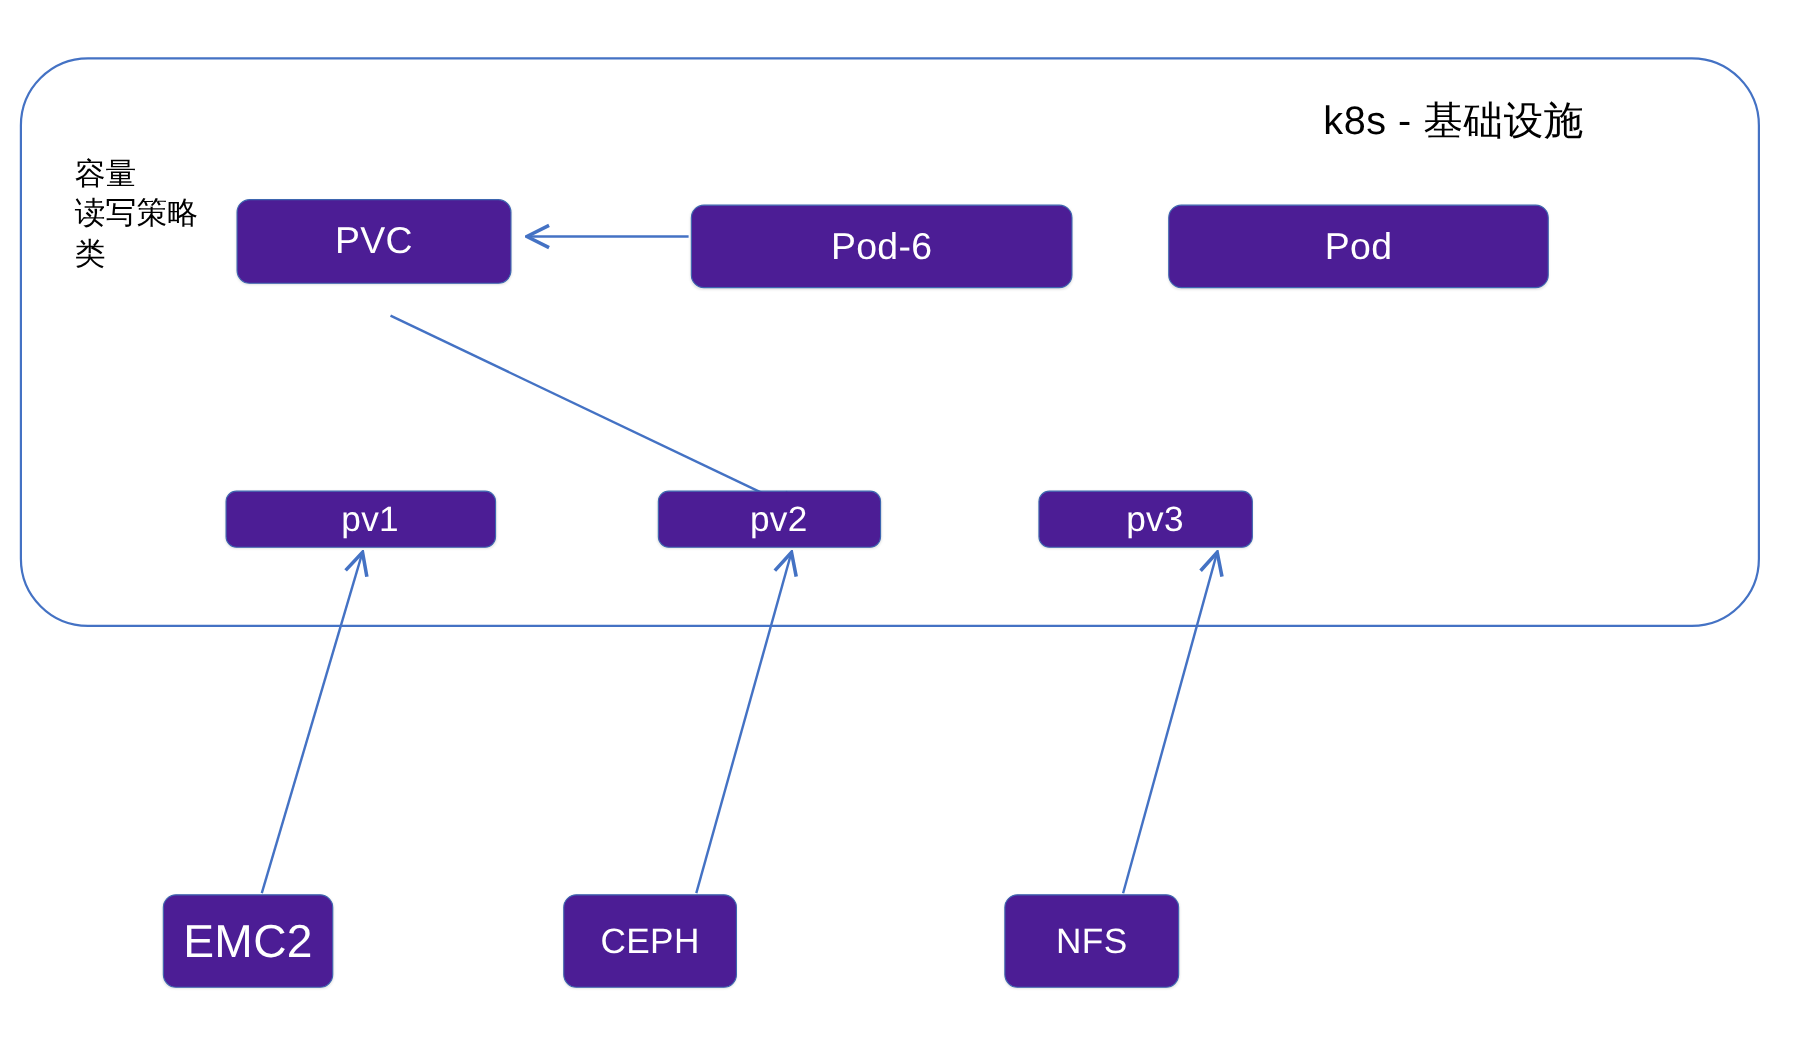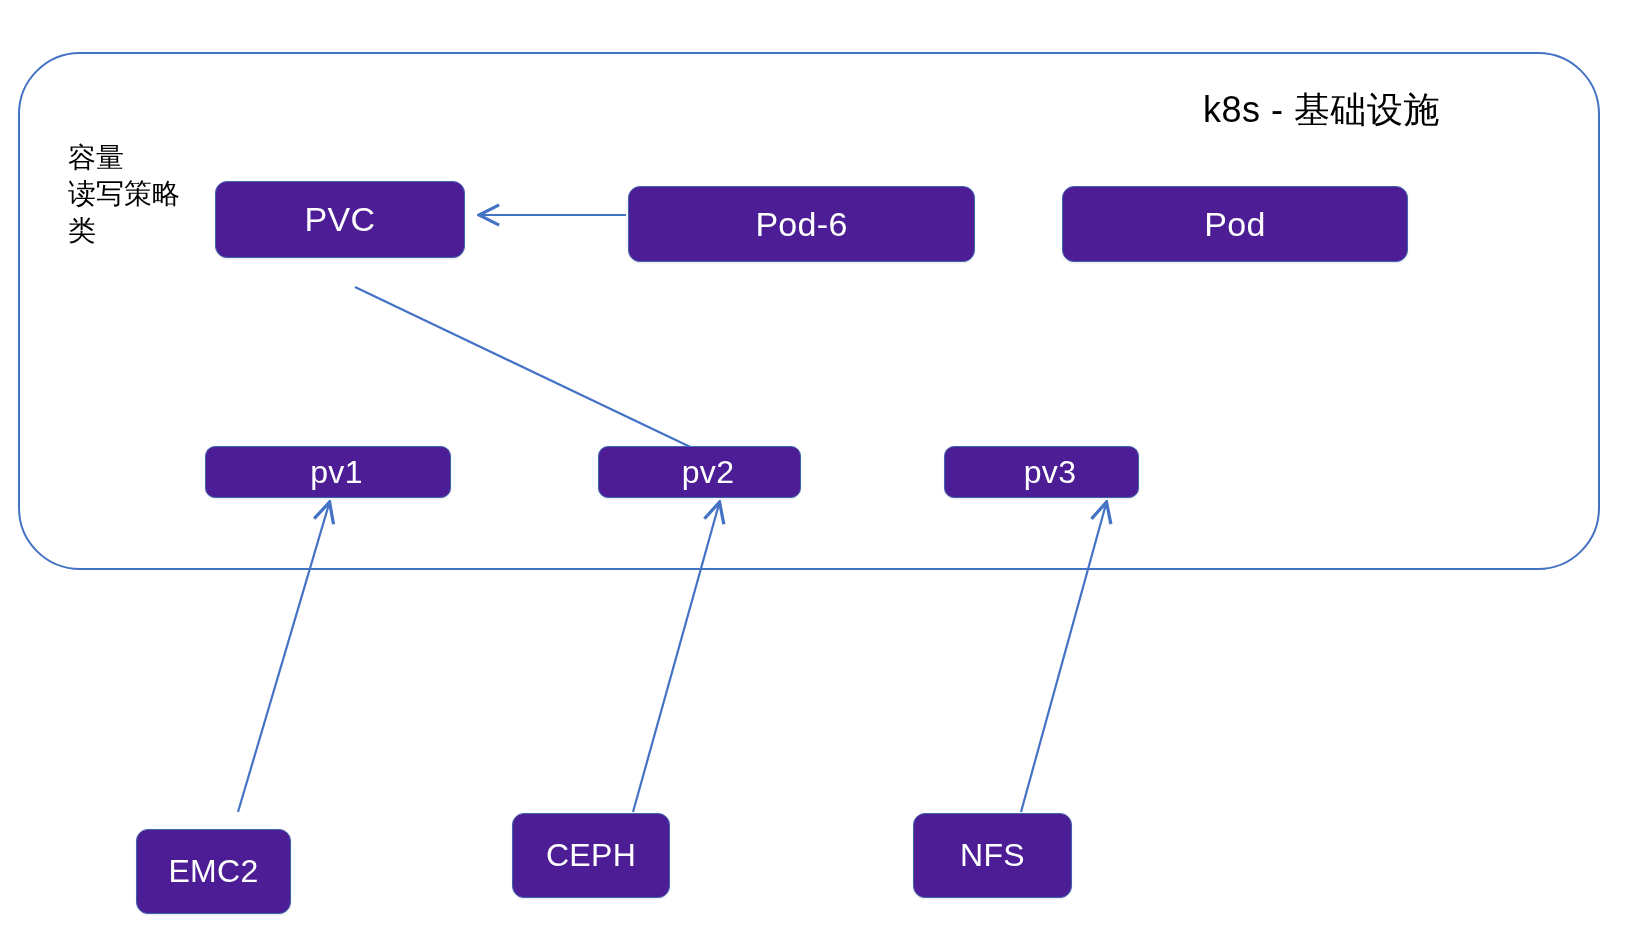--- a/index.html
+++ b/index.html
@@ -75,21 +75,21 @@
   #node-pvc   { left: 215px; top: 181px; width: 250px; height: 77px; }
   #node-pod1  { left: 628px; top: 186px; width: 347px; height: 76px; }
   #node-pod   { left: 1045px; top: 186px; width: 346px; height: 76px; margin-left: 17px; }
 
   
   #node-pv1 { left: 205px; top: 446px; width: 246px; height: 52px; font-size: 32px; }
   #node-pv2 { left: 598px; top: 446px; width: 203px; height: 52px; font-size: 32px; }
   #node-pv3 { left: 944px; top: 446px; width: 195px; height: 52px; font-size: 32px; }
 
   
-  #node-emc2 { left: 136px; top: 813px; width: 155px; height: 85px; font-size: 32px; margin-top: 16px; }
+  #node-emc2 { left: 148px; top: 813px; width: 155px; height: 85px; font-size: 42px; }
   #node-ceph { left: 512px; top: 813px; width: 158px; height: 85px; font-size: 32px; }
   #node-nfs  { left: 913px; top: 813px; width: 159px; height: 85px; font-size: 32px; }
 </style>
 </head>
 <body>
 
 <div id="canvas">
 
   <svg id="edges" viewBox="0 0 1650 952" xmlns="http://www.w3.org/2000/svg">
     <defs>

